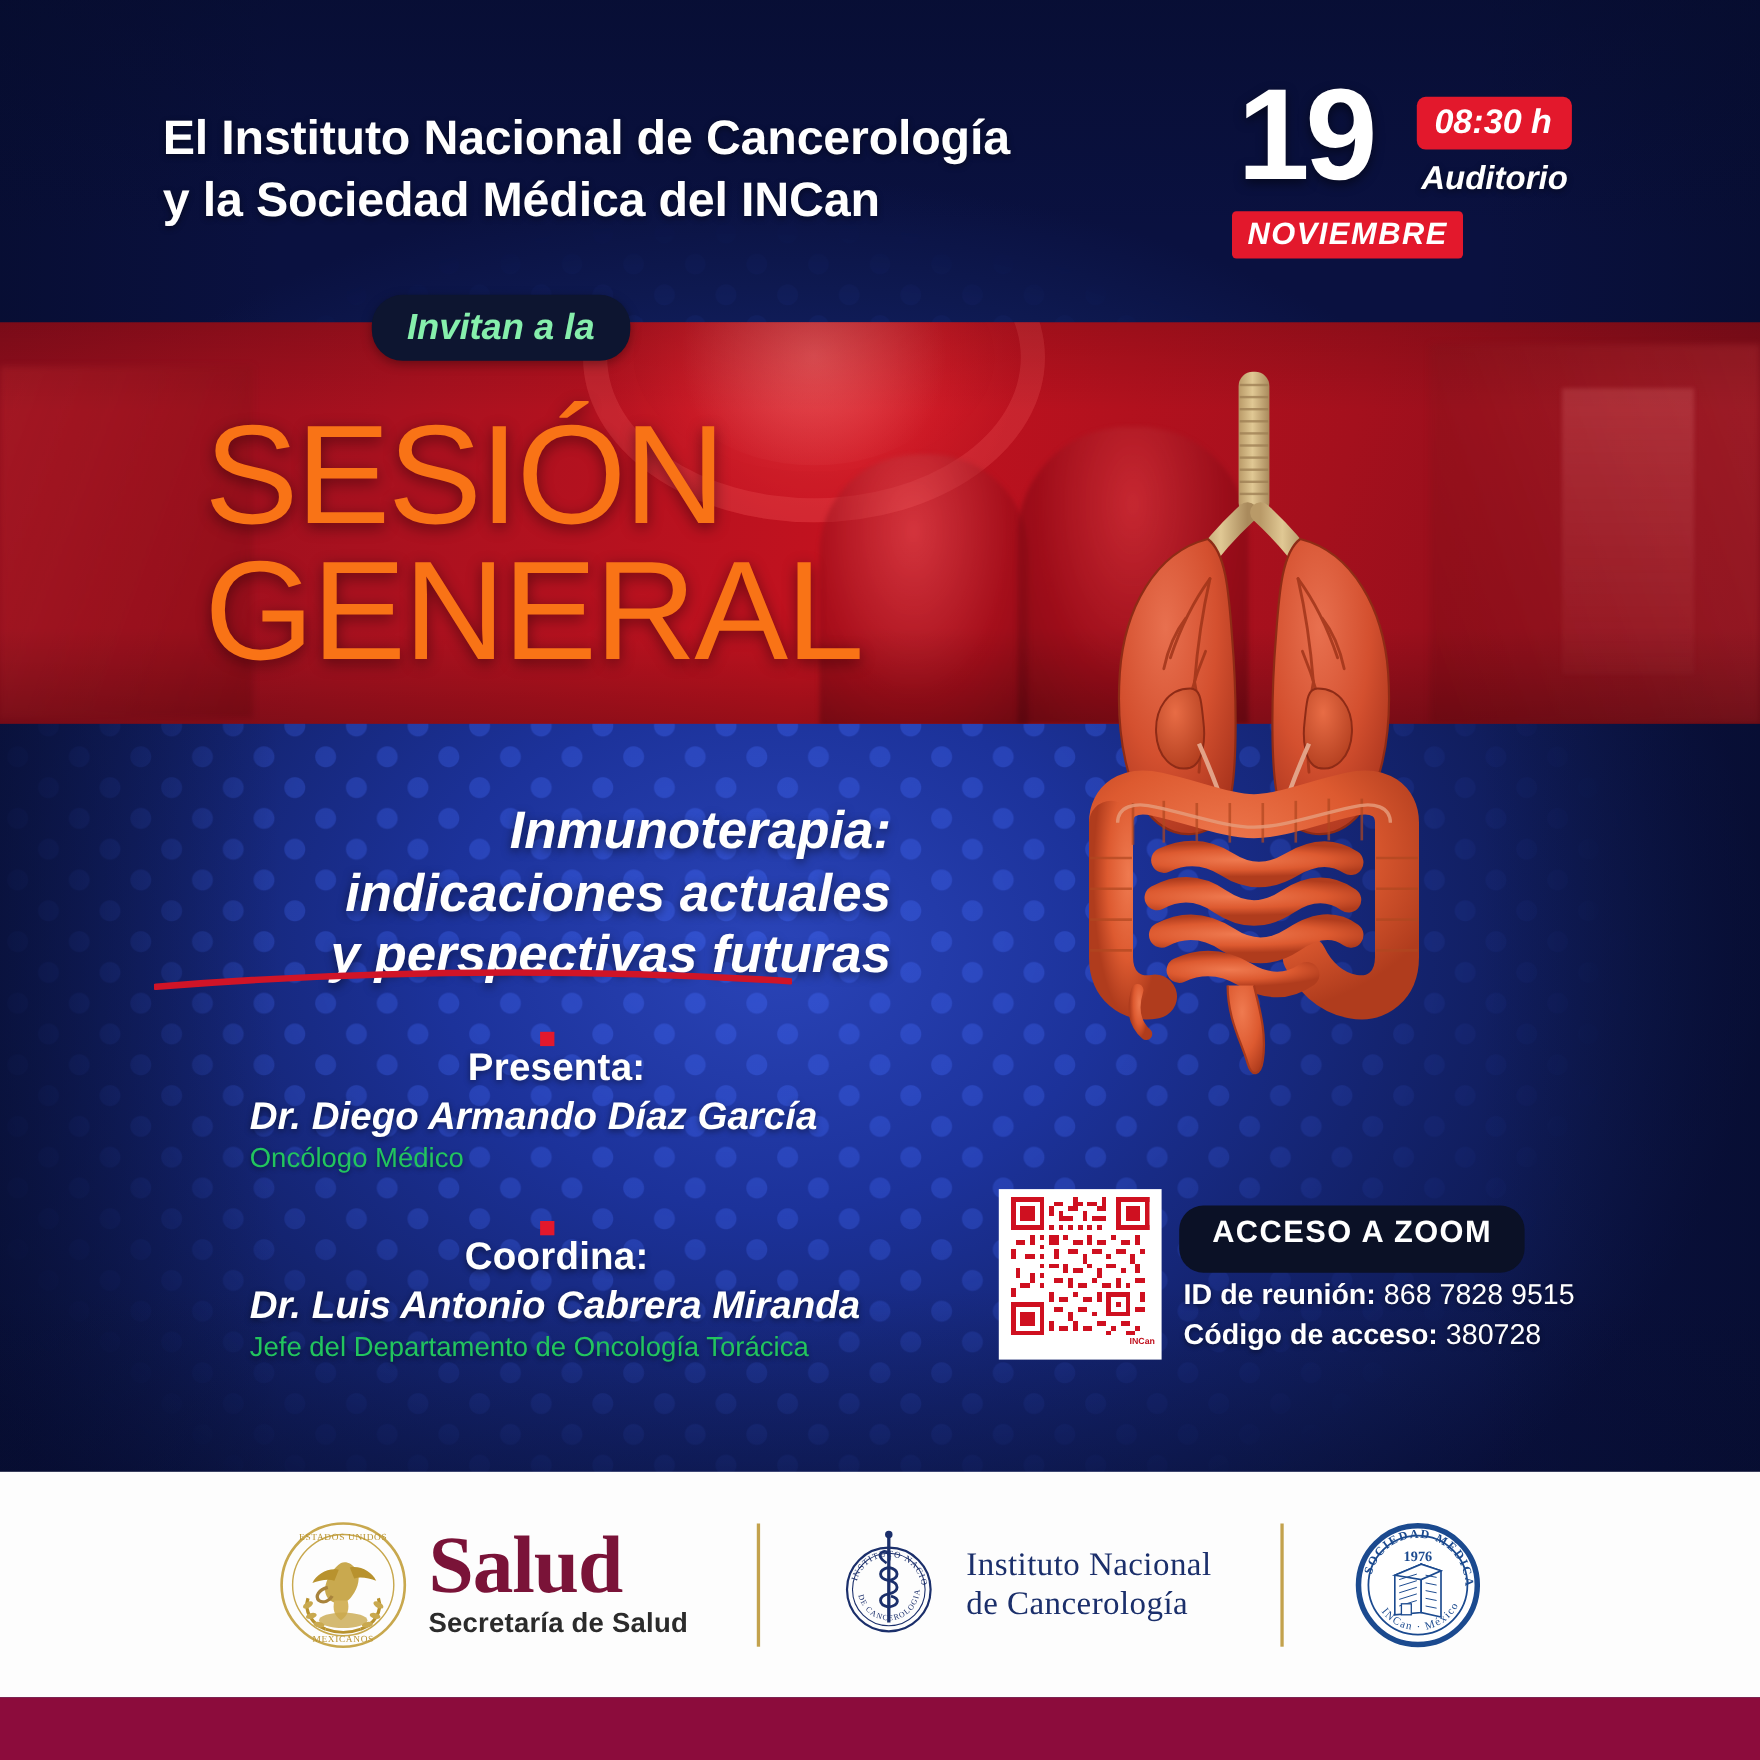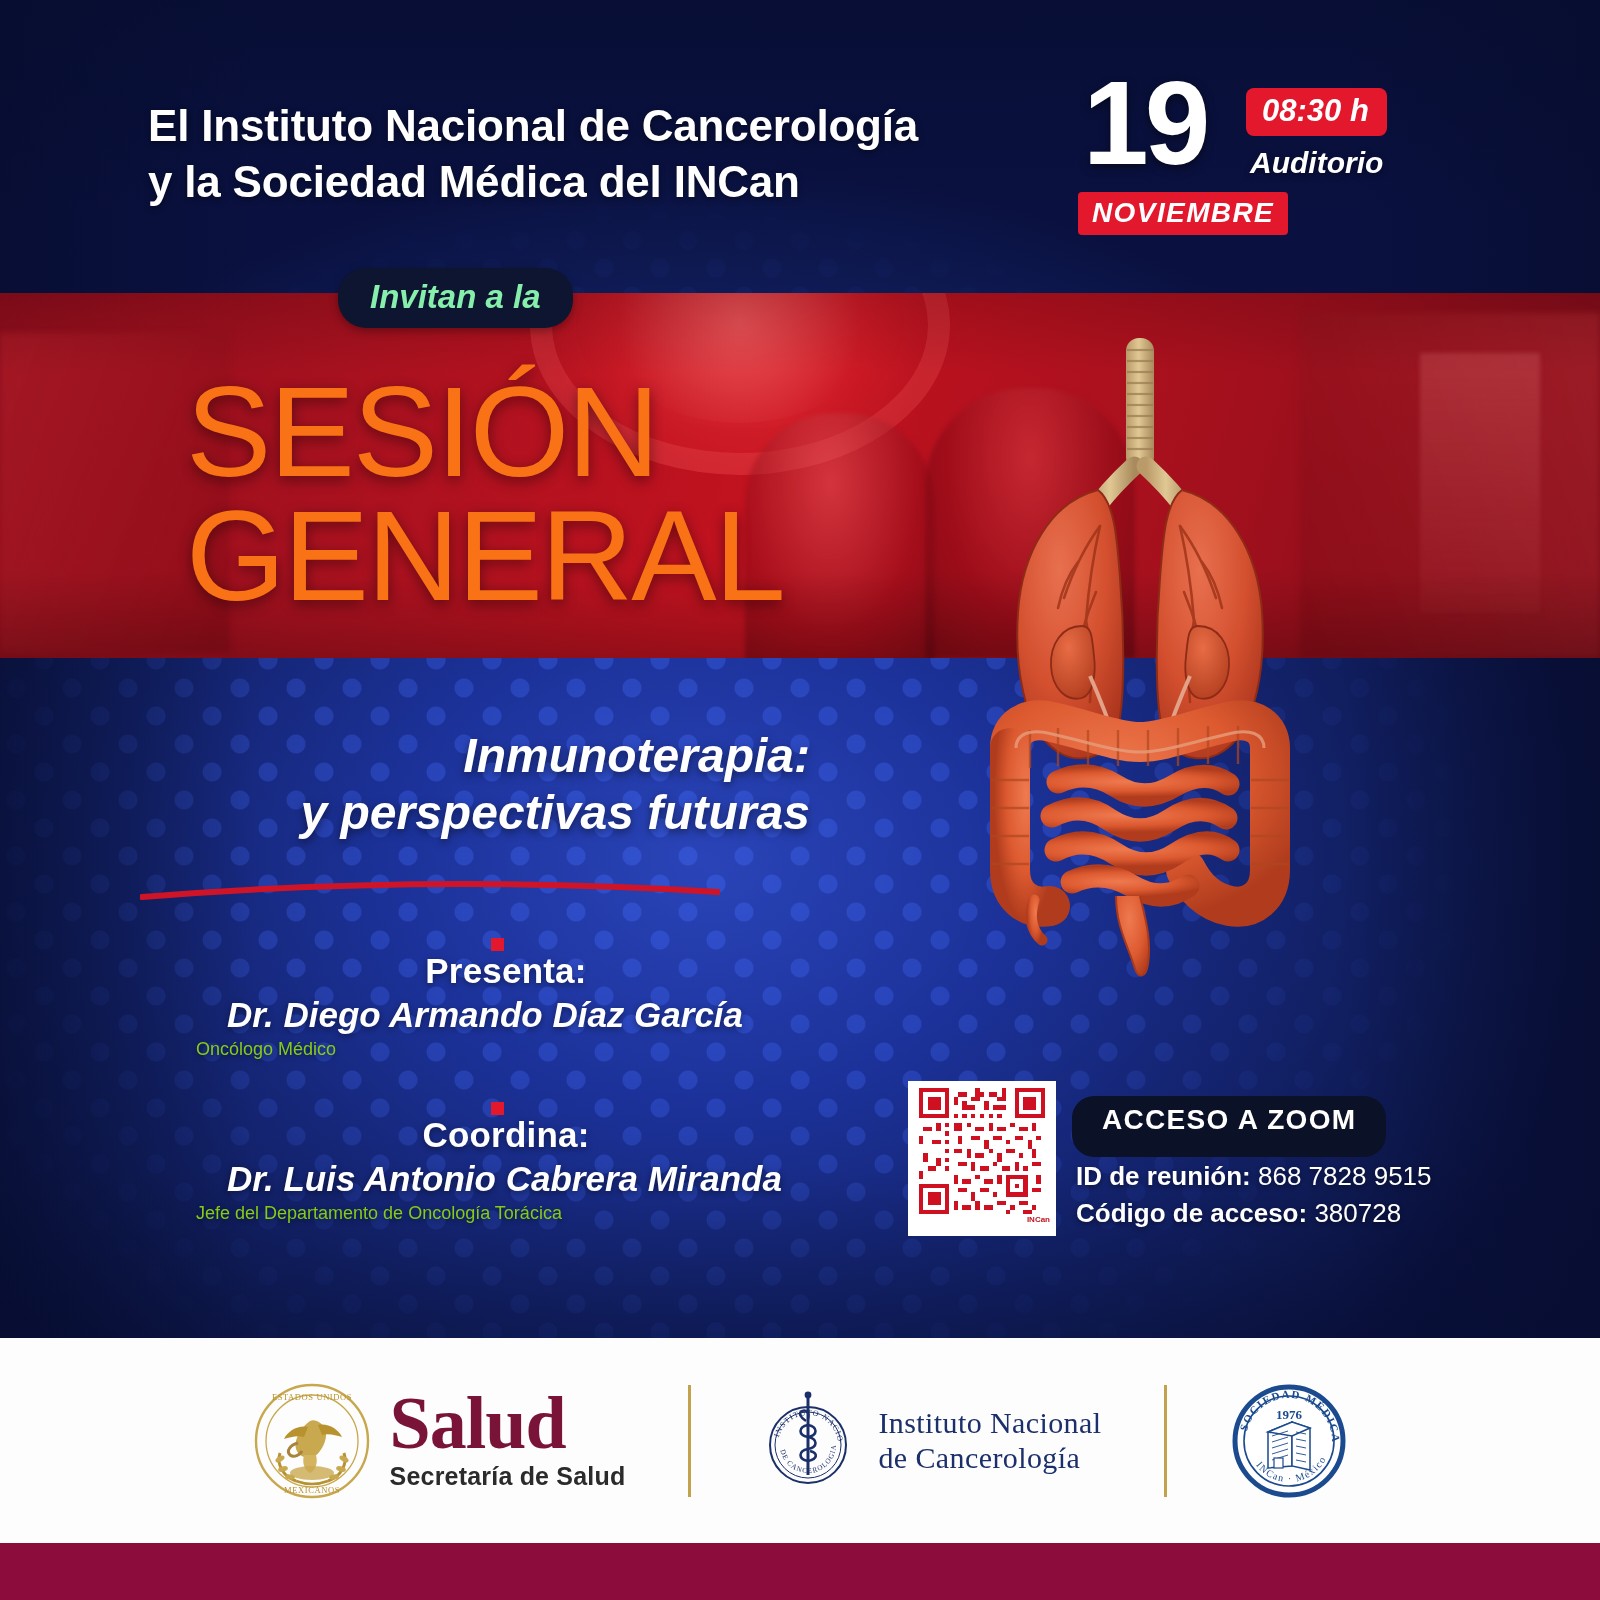--- a/index.html
+++ b/index.html
@@ -85,21 +85,21 @@
 
   
   .header{
     position:absolute;left:148px;top:98px;width:860px;
     color:#ffffff;font-weight:bold;font-size:44px;line-height:1.28;
     letter-spacing:-.2px;
     text-shadow:0 2px 6px rgba(0,0,0,.45);
   }
 
   
-  .datewrap{position:absolute;left:1068px;top:62px;width:400px;height:180px;}
+  .datewrap{position:absolute;left:1110px;top:62px;width:400px;height:180px;}
   .daynum{
     position:absolute;left:15px;top:2px;
     font-size:118px;font-weight:bold;color:#ffffff;line-height:1;
     letter-spacing:-4px;
     text-shadow:0 3px 10px rgba(0,0,0,.5);
   }
   .month{
     position:absolute;left:10px;top:130px;
     background:#e3182c;color:#ffffff;
     font-size:28px;font-weight:bold;font-style:italic;letter-spacing:1.4px;
@@ -159,22 +159,22 @@
   .sq{
     display:inline-block;width:13px;height:13px;background:#e3182c;
     margin-right:18px;flex:none;
   }
   .sp-name{
     margin-left:31px;margin-top:4px;
     color:#ffffff;font-size:35px;font-weight:bold;font-style:italic;
     text-shadow:0 2px 6px rgba(0,0,0,.45);
   }
   .sp-title{
-    margin-top:4px;
-    color:#84cc16;font-size:18px;font-weight:normal;
+    margin-left:31px;margin-top:4px;
+    color:#22c55e;font-size:25px;font-weight:normal;
     text-shadow:0 2px 5px rgba(0,0,0,.4);
   }
 
   
   .anatomy{position:absolute;left:930px;top:330px;width:420px;height:650px;z-index:5;}
 
   
   .qrbox{
     position:absolute;left:908px;top:1081px;width:148px;height:155px;
     background:#ffffff;z-index:6;
@@ -261,20 +261,21 @@
 
   <div class="invitan">Invitan a la</div>
 
   <div class="bigtitle">
     <div>SESIÓN</div>
     <div>GENERAL</div>
   </div>
 
   <div class="subtitle">
     <div>Inmunoterapia:</div>
+    <div>indicaciones actuales</div>
     <div>y perspectivas futuras</div>
   </div>
   <svg class="sub-rule" viewBox="0 0 580 22">
     <path d="M2,19 Q290,-4 578,14" stroke="#d01427" stroke-width="6" fill="none" stroke-linecap="round"></path>
   </svg>
 
   <svg class="anatomy" viewBox="0 0 420 650">
     <defs>
       <radialGradient id="lungG" cx="40%" cy="30%" r="80%">
         <stop offset="0%" stop-color="#e8704f"></stop>

